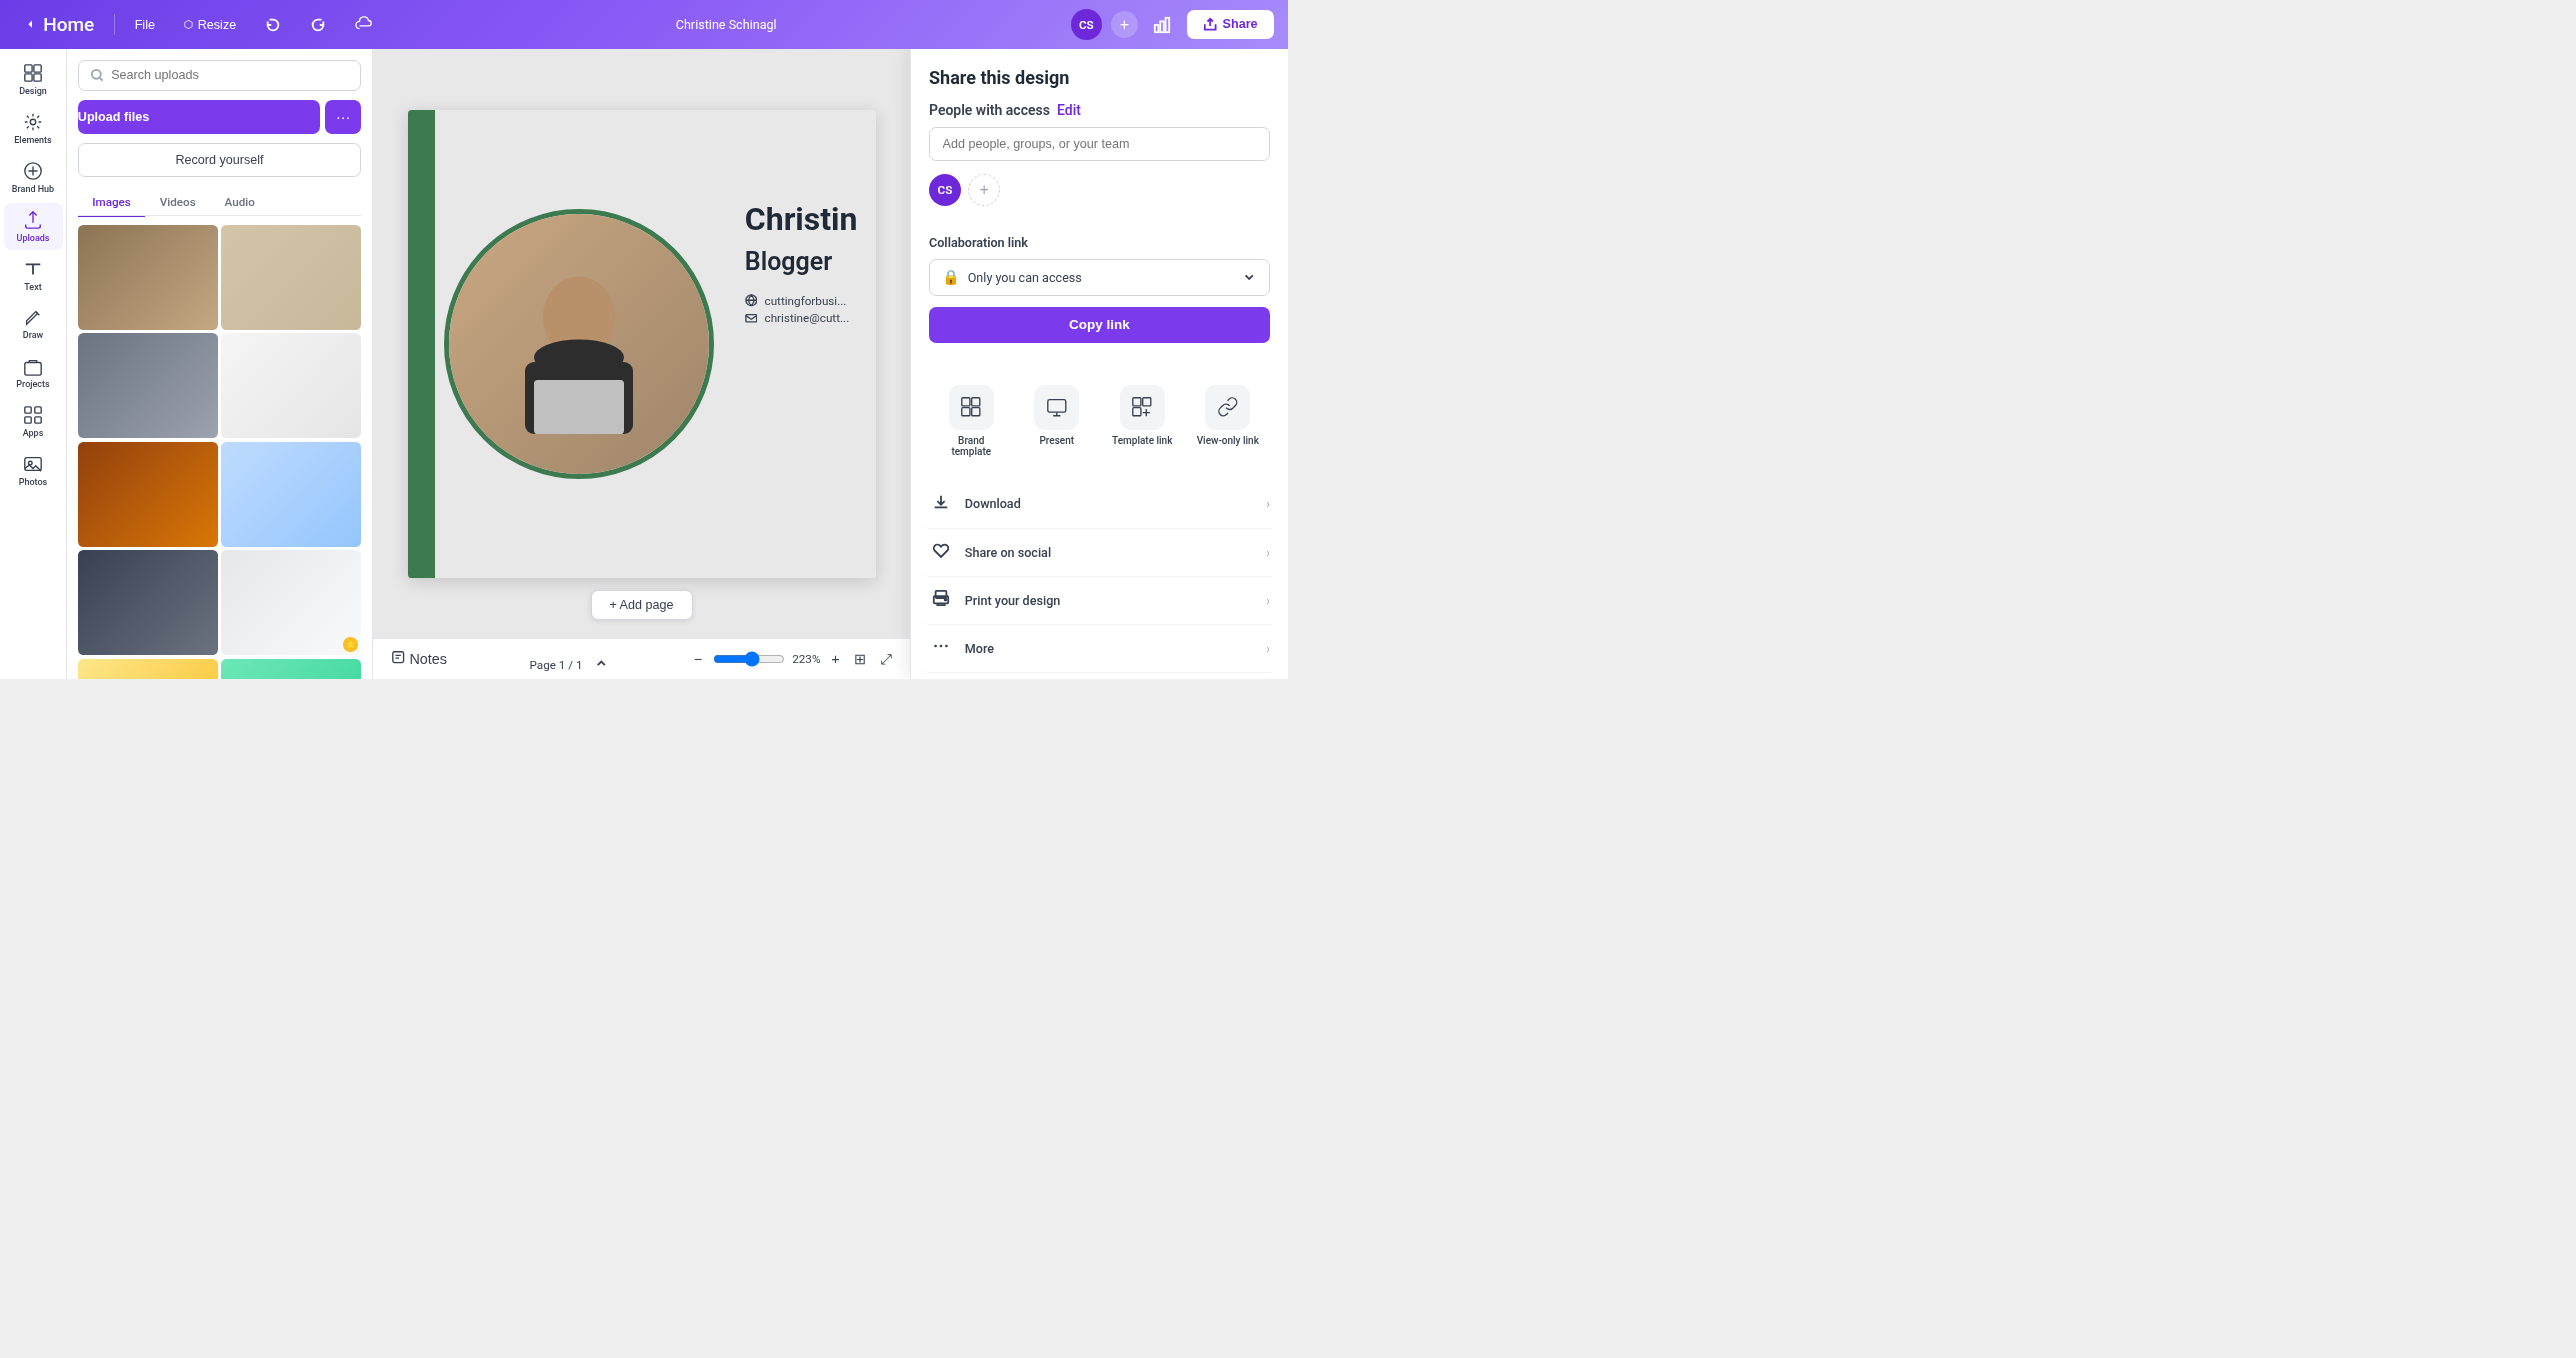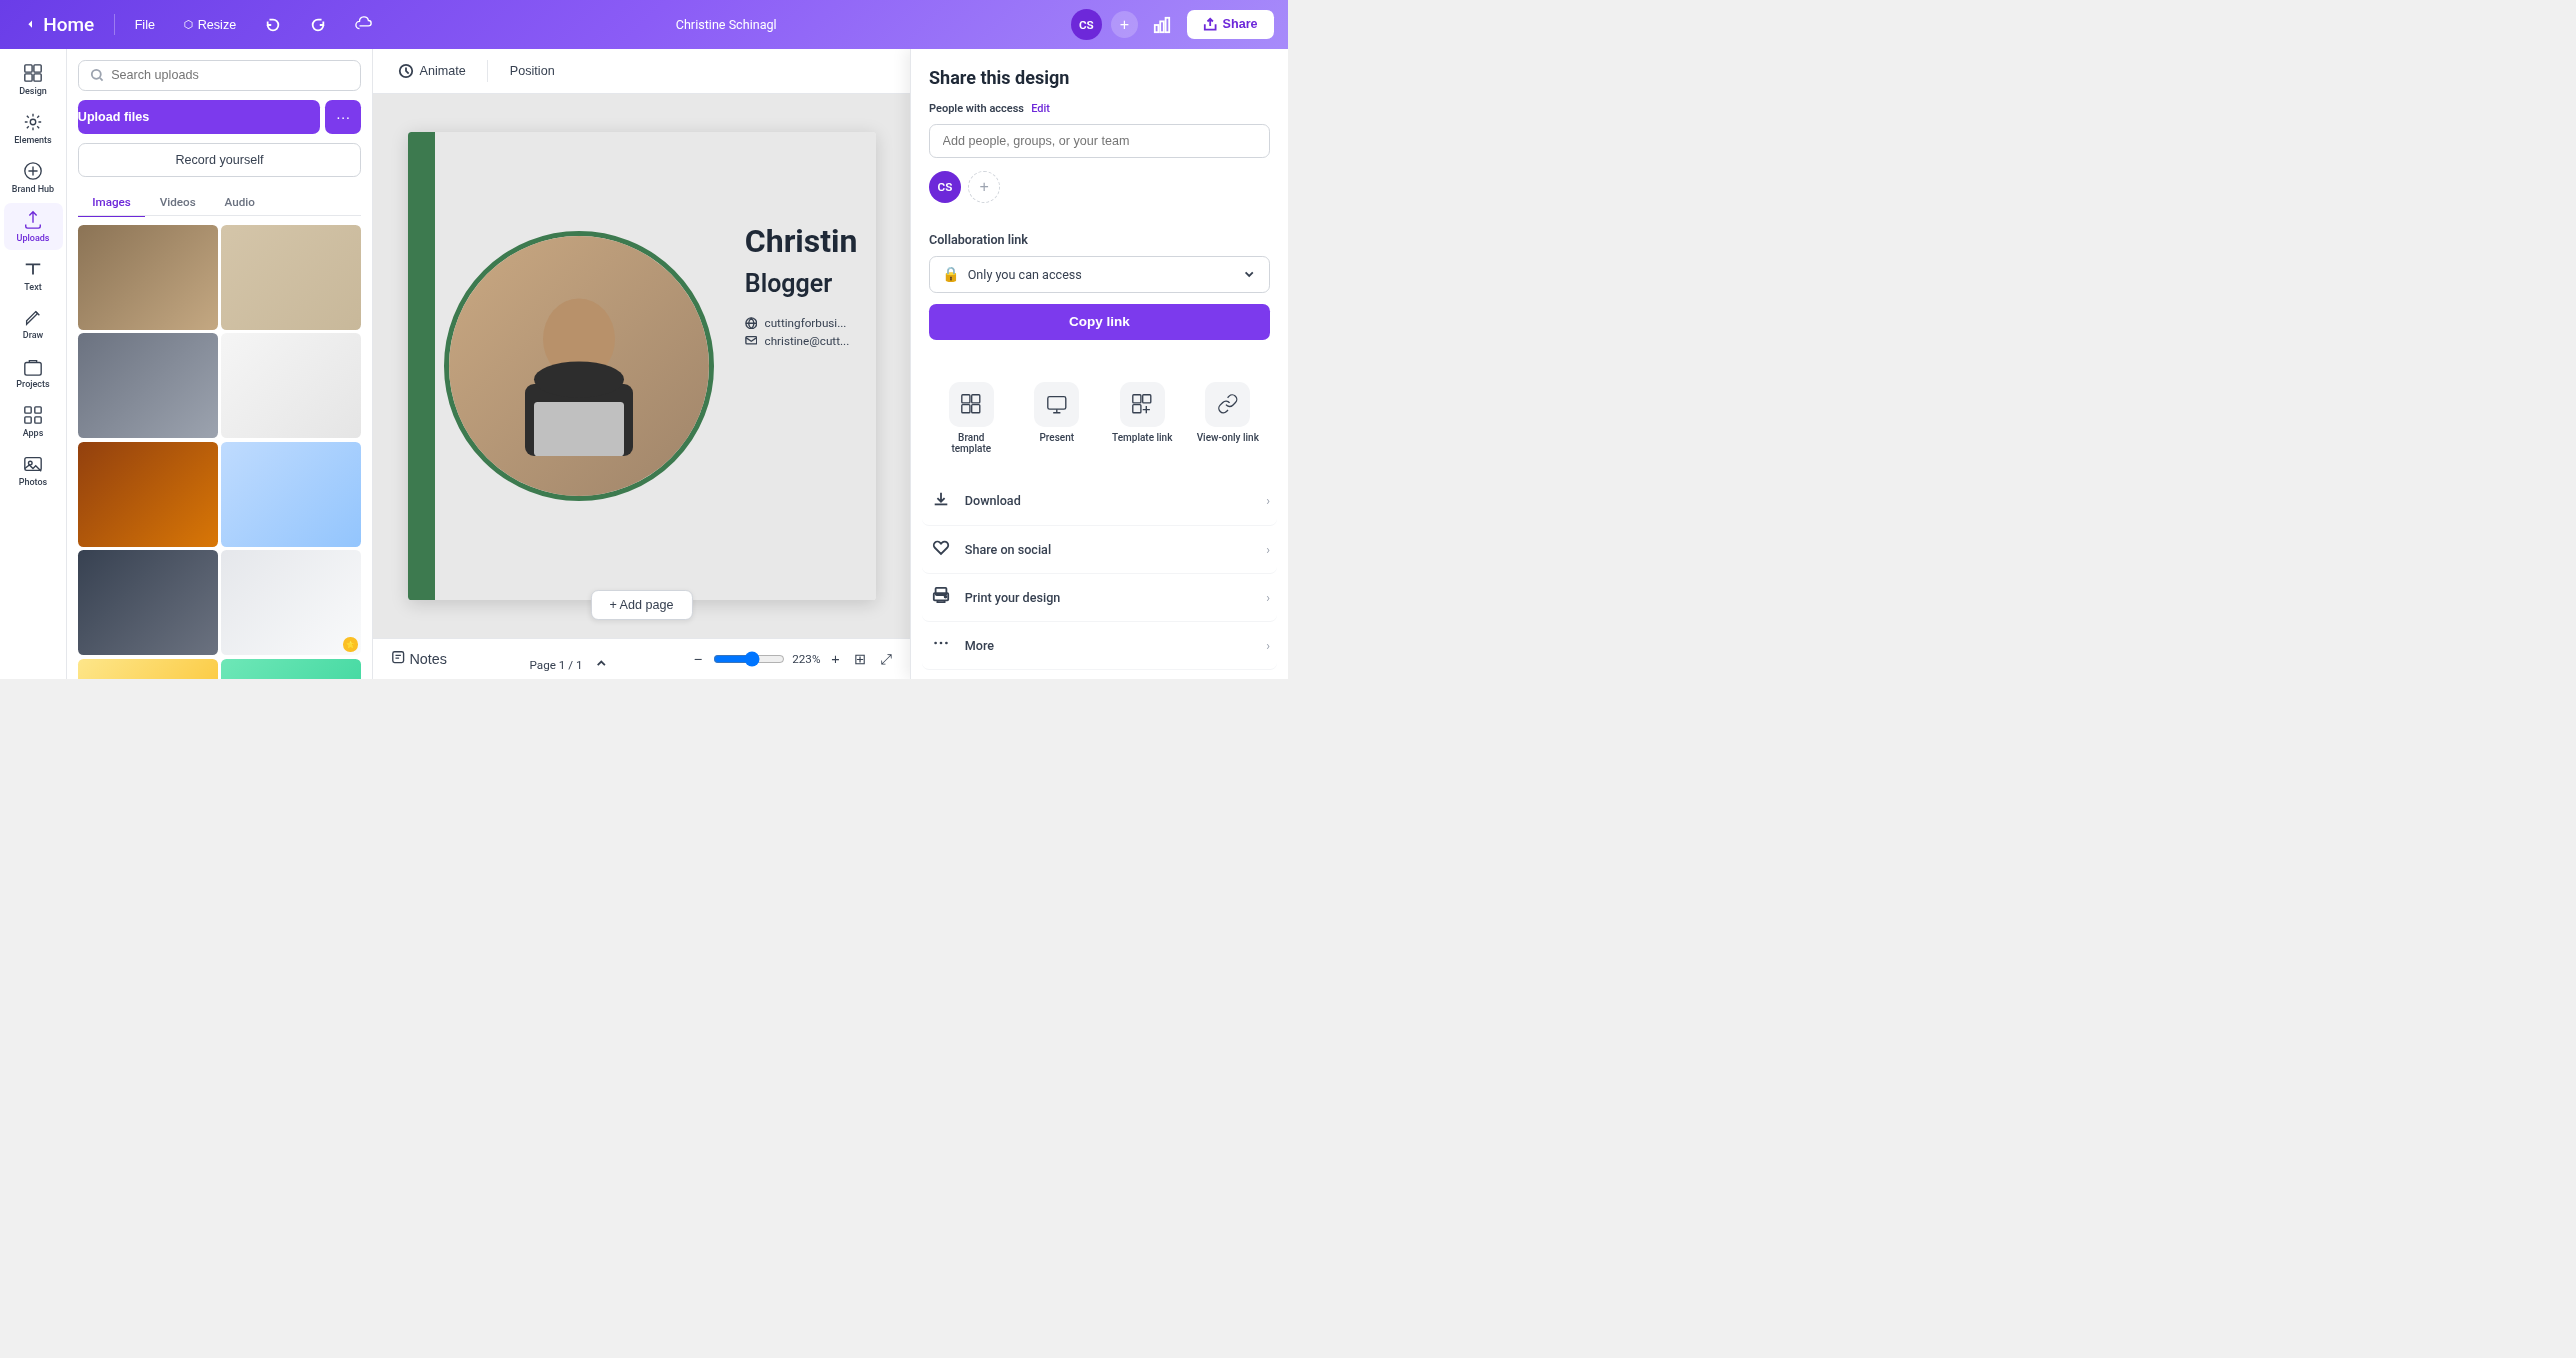--- a/index.html
+++ b/index.html
@@ -173,21 +173,21 @@
 
     
     .share-panel {
       width: 378px; background: white; border-left: 0.9px solid #e5e7eb;
       overflow-y: auto; display: flex; flex-direction: column;
       box-shadow: -3.6px 0 14.4px rgba(0,0,0,0.08); z-index: 50;
     }
     .share-panel-header { padding: 18px 18px 14.4px; }
     .share-panel-title { font-size: 18px; font-weight: 700; color: #1f2937; margin-bottom: 14.4px; }
     .share-section-label {
-      font-size: 11px; font-weight: 600; color: #374151; margin-bottom: 9px;
+      font-size: 14px; font-weight: 600; color: #374151; margin-bottom: 9px;
       display: flex; align-items: flex-start; gap: 7.2px;
     }
     .edit-link { color: #6d28d9; font-weight: 500; cursor: pointer; text-decoration: none; }
     .people-input {
       width: 100%; border: 0.9px solid #d1d5db; border-radius: 7.2px;
       padding: 9px 12.6px; font-size: 12.6px; color: #9ca3af; outline: none;
       margin-bottom: 12.6px;
     }
     .avatar-row { display: flex; align-items: center; gap: 7.2px; margin-bottom: 14.4px; }
     .user-avatar {
@@ -419,33 +419,20 @@
       <div class="image-thumb img-8" style="position:relative;">
         <div class="star-badge">⭐</div>
       </div>
       <div class="image-thumb img-9"></div>
       <div class="image-thumb img-10"></div>
 
     </div>
   </div>
 
   <div class="canvas-area">
-    <div class="canvas-toolbar">
-      <button class="canvas-toolbar-btn">
-        <svg width="16" height="16" viewBox="0 0 18 18" fill="none" stroke="currentColor" stroke-width="2">
-            <circle cx="9" cy="9" r="7"></circle>
-            <path d="M9 5v4l3 3"></path>
-          </svg>
-        <span>Animate</span>
-      </button>
-      <div class="canvas-toolbar-divider"></div>
-      <button class="canvas-toolbar-btn">
-        <span>Position</span>
-      </button>
-    </div>
 
     <div class="canvas-content">
       <div class="design-card">
         <div class="design-inner">
           <div class="green-bar"></div>
           <div class="circle-photo">
             <div class="circle-photo-inner">
 
               <svg width="180" height="180" viewBox="0 0 200 200" fill="none">
                 <ellipse cx="100" cy="70" rx="40" ry="45" fill="#b8916a"></ellipse>

